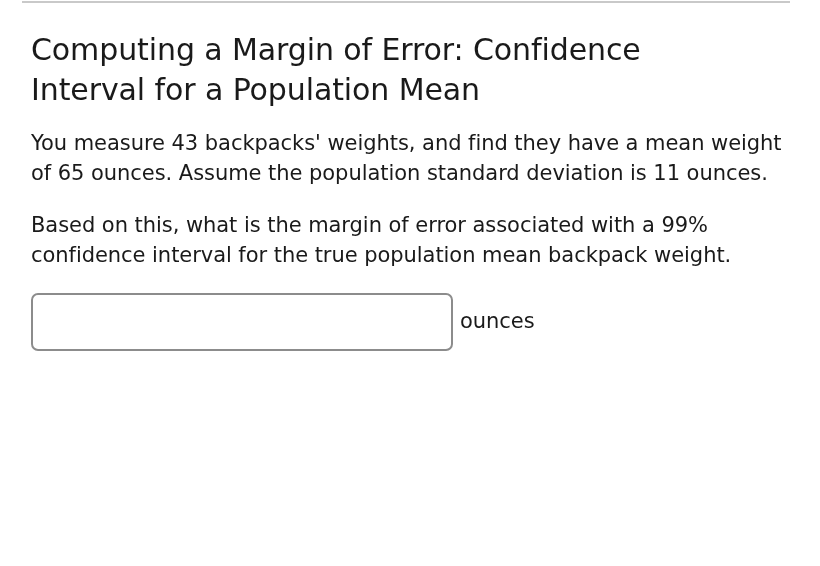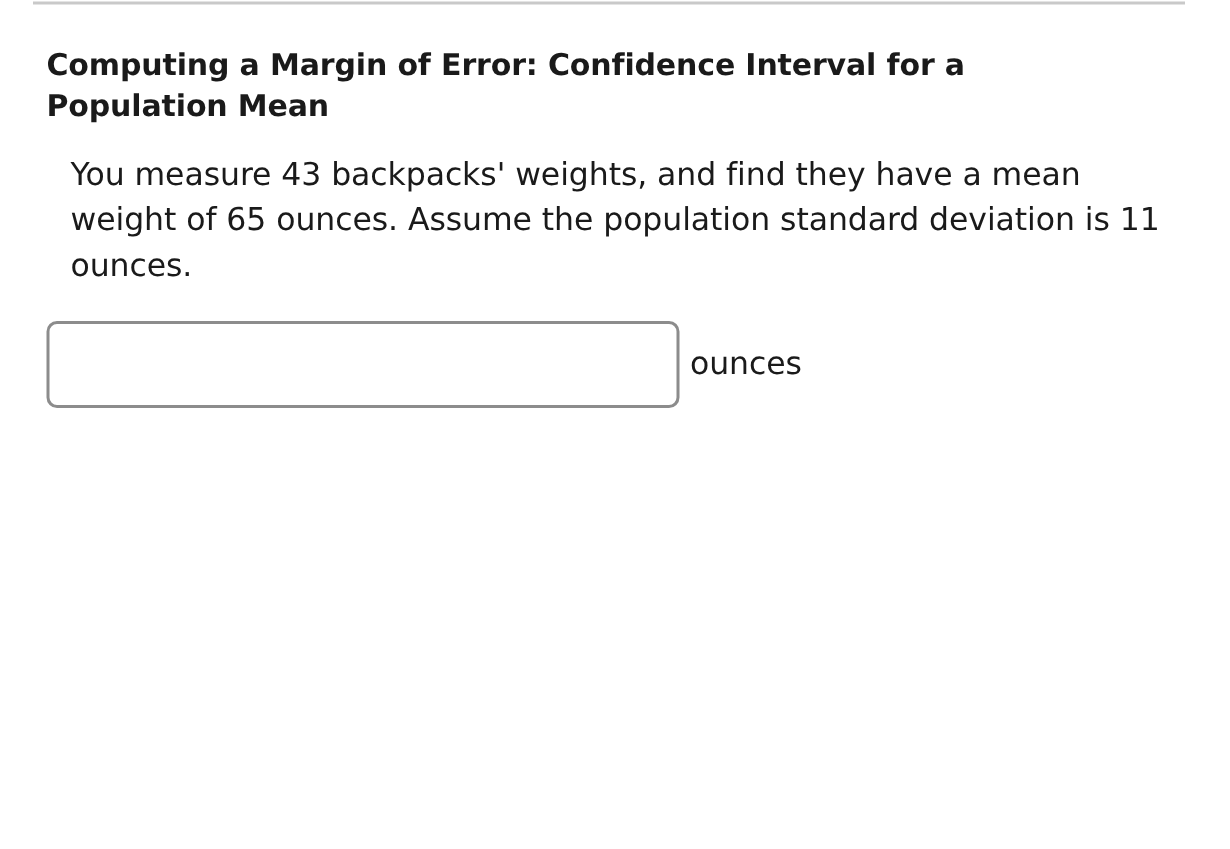--- a/index.html
+++ b/index.html
@@ -23,32 +23,32 @@
     height: 2px;
     background: #c9c9c9;
   }
   .content {
     position: absolute;
     left: 31px;
     top: 30px;
     width: 760px;
   }
   .question-title {
-    font-size: 20px;
-    font-weight: bold;
+    font-size: 30px;
+    font-weight: normal;
     line-height: 1.33;
     letter-spacing: -0.1px;
     margin: 0 0 18px 0;
     max-width: 730px;
   }
   .para {
     font-size: 21px;
     font-weight: normal;
     line-height: 1.44;
-    margin: 0 0 22px 16px;
+    margin: 0 0 22px 0;
     max-width: 757px;
     letter-spacing: -0.05px;
   }
   .para.last {
     margin-bottom: 22px;
   }
   .answer-row {
     display: flex;
     align-items: center;
     margin-top: 20px;
@@ -81,20 +81,21 @@
 <body>
 
 <div class="top-divider"></div>
 
 <div class="content">
 
   <h1 class="question-title">Computing a Margin of Error: Confidence Interval for a Population Mean</h1>
 
   <p class="para">You measure 43 backpacks' weights, and find they have a mean weight of 65 ounces. Assume the population standard deviation is 11 ounces.</p>
 
+  <p class="para">Based on this, what is the margin of error associated with a 99% confidence interval for the true population mean backpack weight.</p>
 
 
   <div class="answer-row">
     <input class="answer-input" type="text" placeholder="" style="">
     <span class="unit-label">ounces</span>
   </div>
 
 </div>
 
 </body></html>

